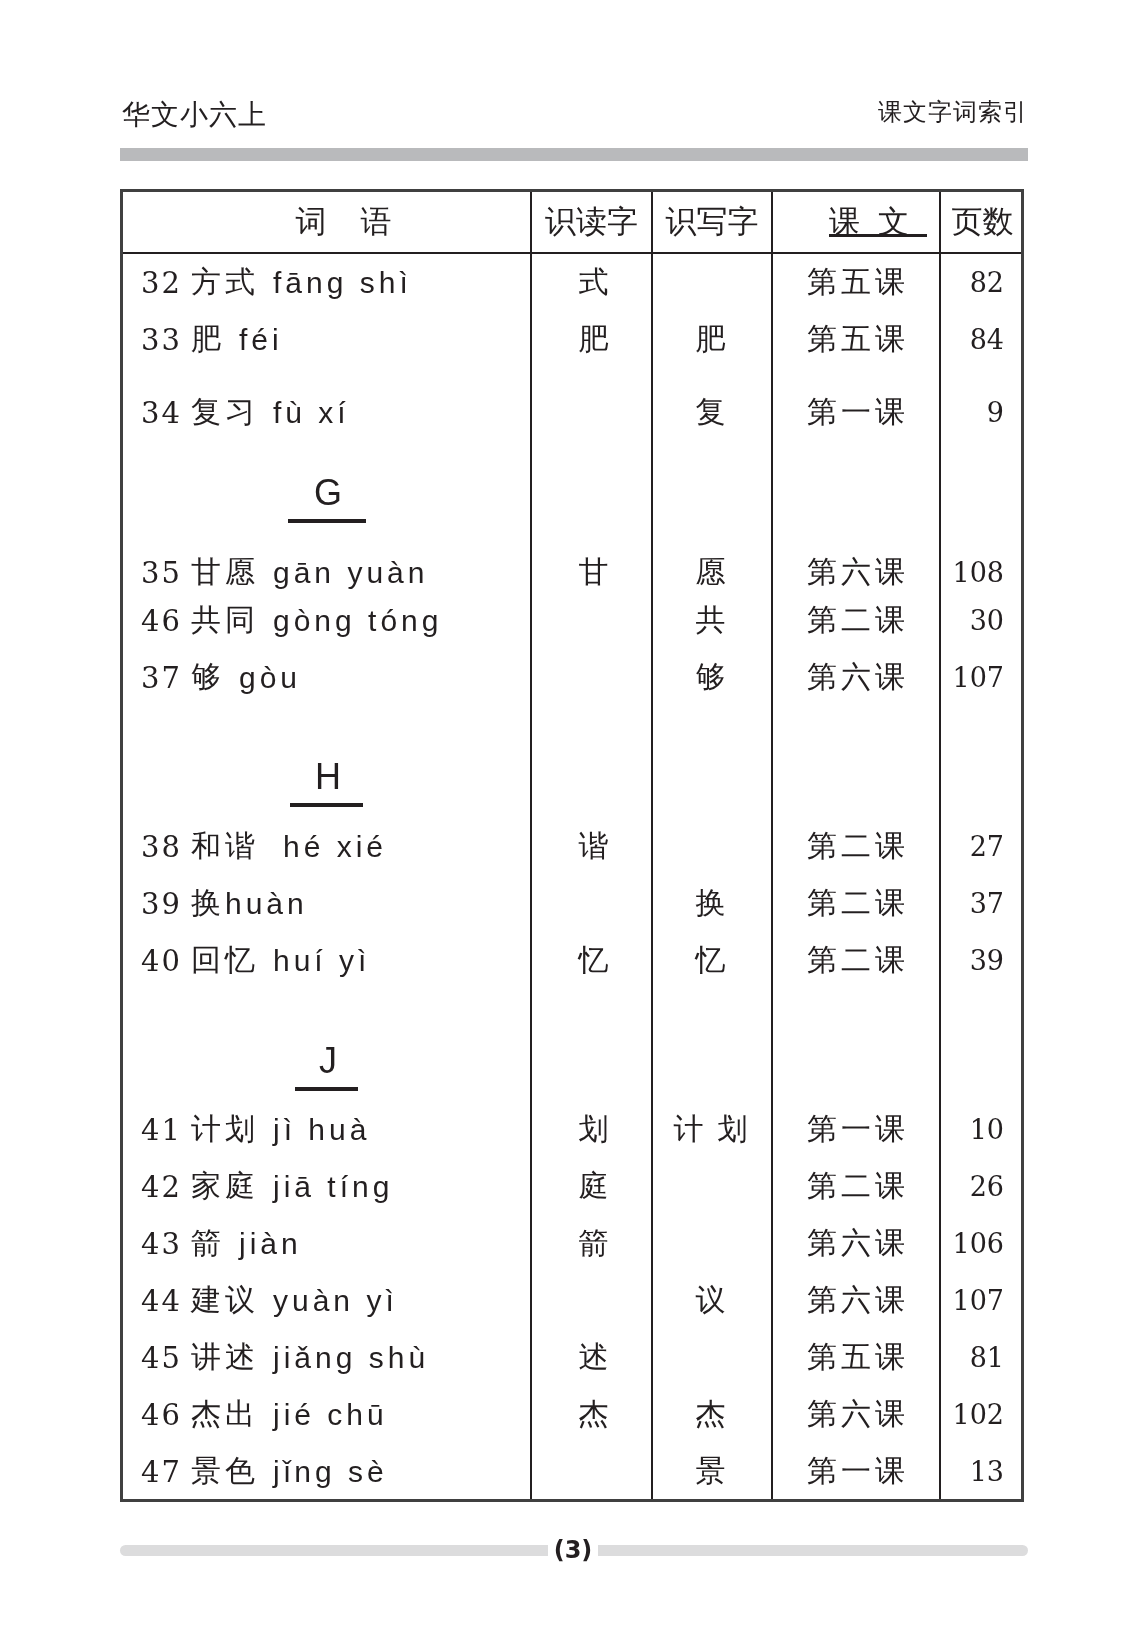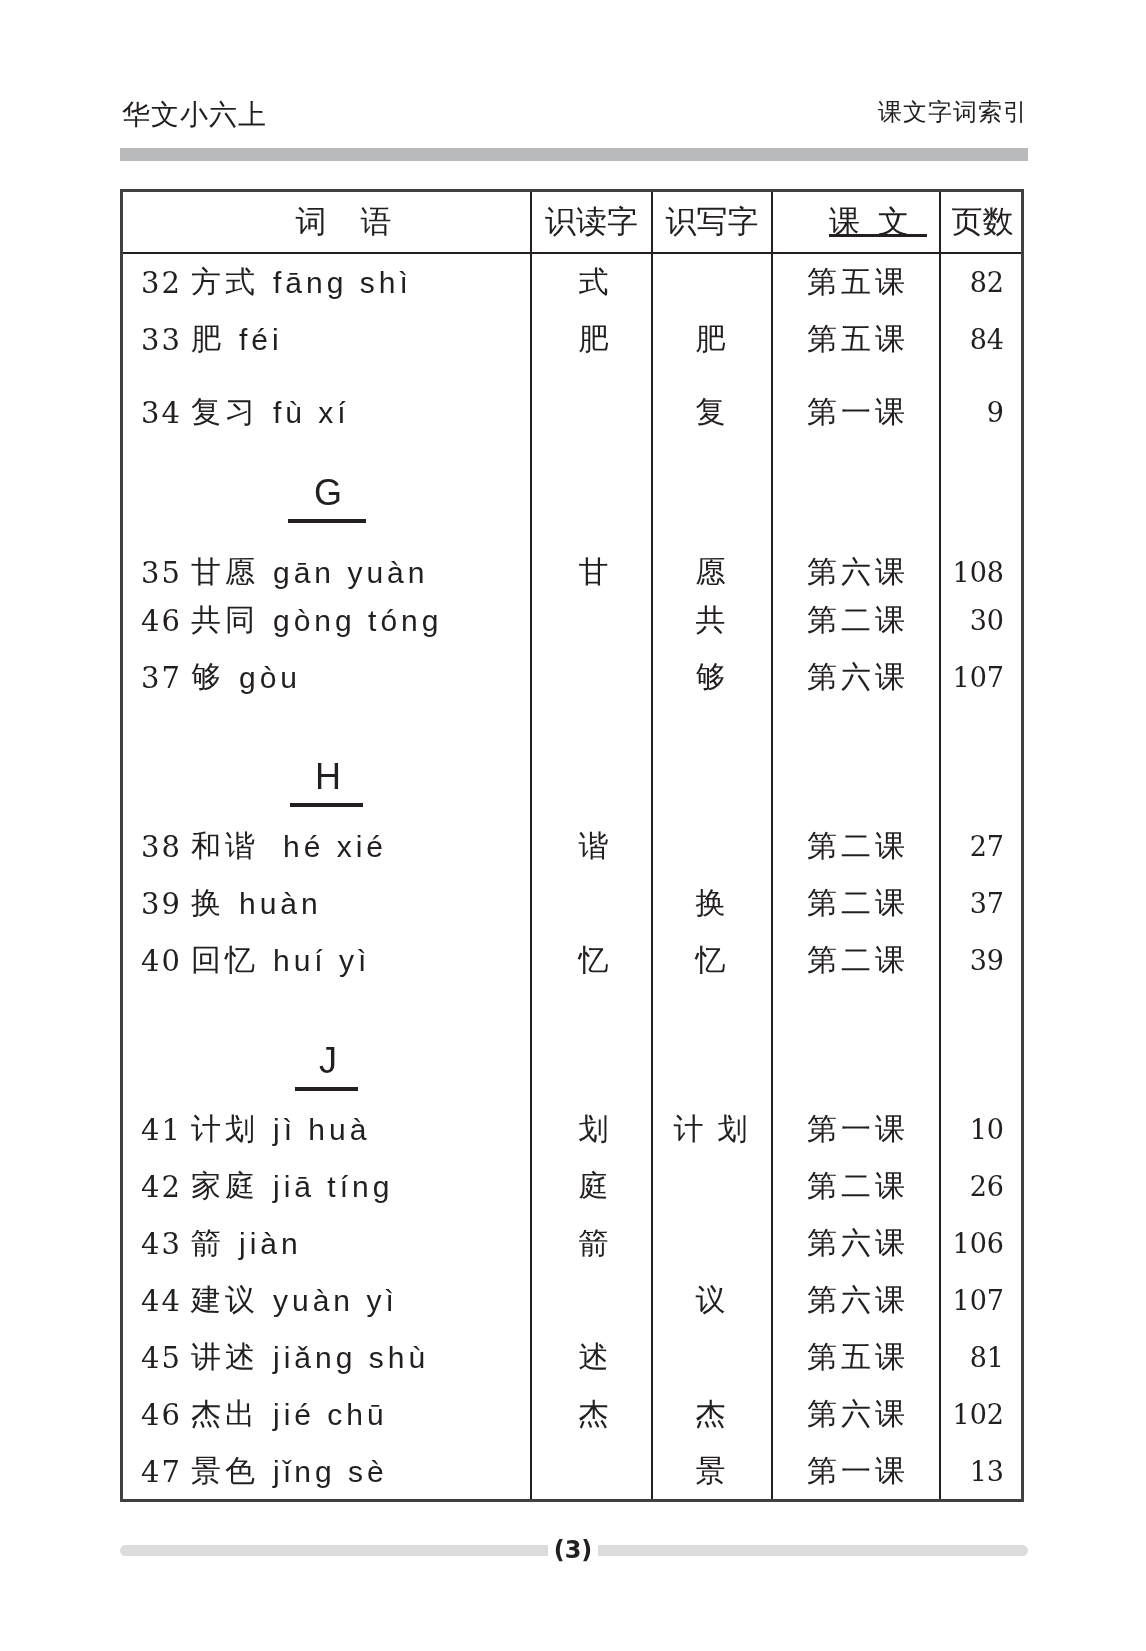--- a/index.html
+++ b/index.html
@@ -146,21 +146,21 @@
         </div>
         <div class="cell c-read">谐</div>
         <div class="cell c-write"></div>
         <div class="cell c-lesson">第二课</div>
         <div class="cell c-page">27</div>
       </div>
       <div class="row" style="top:683px">
         <div class="cell c-num">39</div>
         <div class="cell c-han">
           <span>换</span>
-          <span class="c-py" style="margin-left:14px">huàn</span>
+          <span class="c-py" style="">huàn</span>
         </div>
         <div class="cell c-read"></div>
         <div class="cell c-write">换</div>
         <div class="cell c-lesson">第二课</div>
         <div class="cell c-page">37</div>
       </div>
       <div class="row" style="top:740px">
         <div class="cell c-num">40</div>
         <div class="cell c-han">
           <span>回忆</span>

